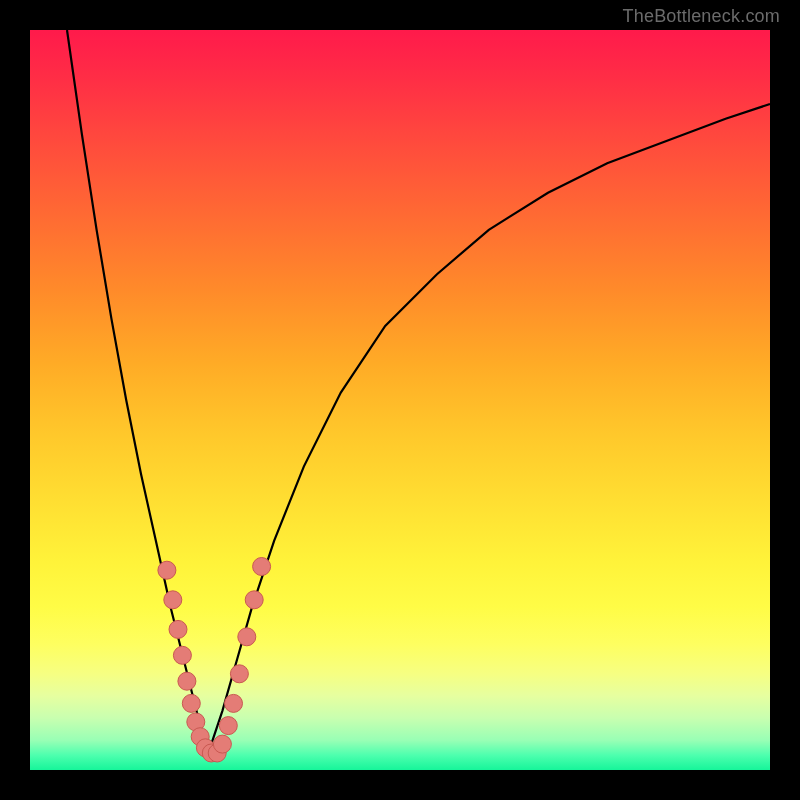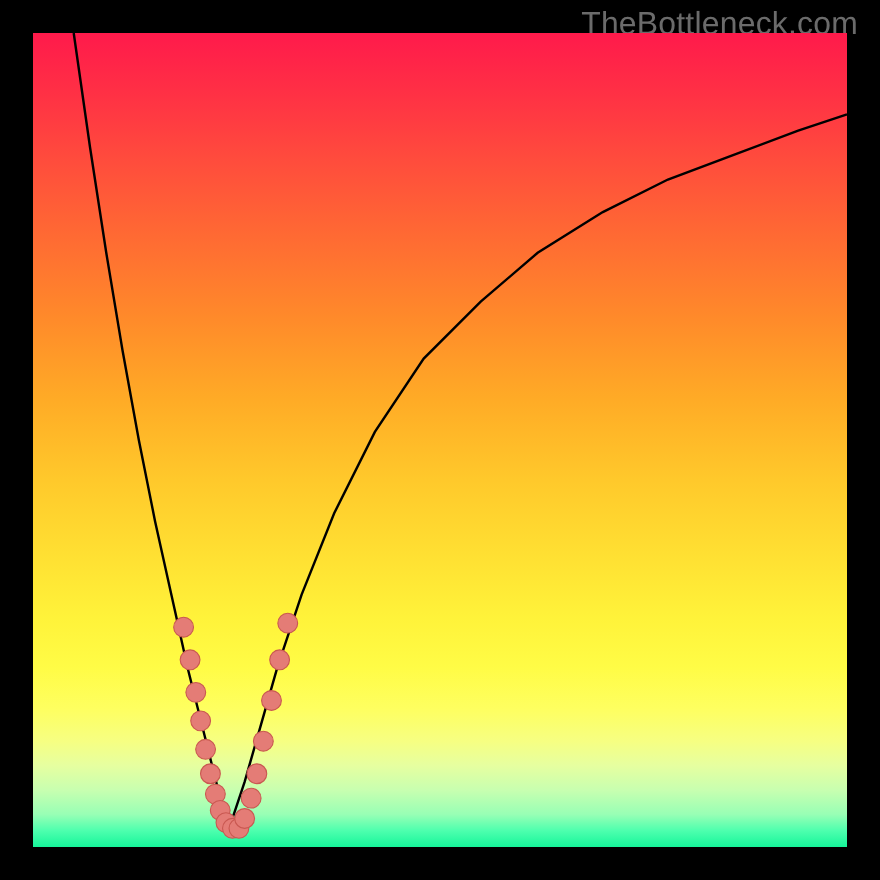--- a/index.html
+++ b/index.html
@@ -42,21 +42,21 @@
       #98ffb5 96%,
       #4dffae 98%,
       #16f59a 100%
     );
   }
   .watermark {
     position: absolute;
     top: 6px;
     right: 20px;
     color: #6b6b6b;
-    font-size: 29px;
+    font-size: 18px;
     letter-spacing: 0.2px;
     user-select: none;
   }
   svg.curves {
     position: absolute;
     left: 0;
     top: 0;
     width: 740px;
     height: 740px;
     overflow: visible;

